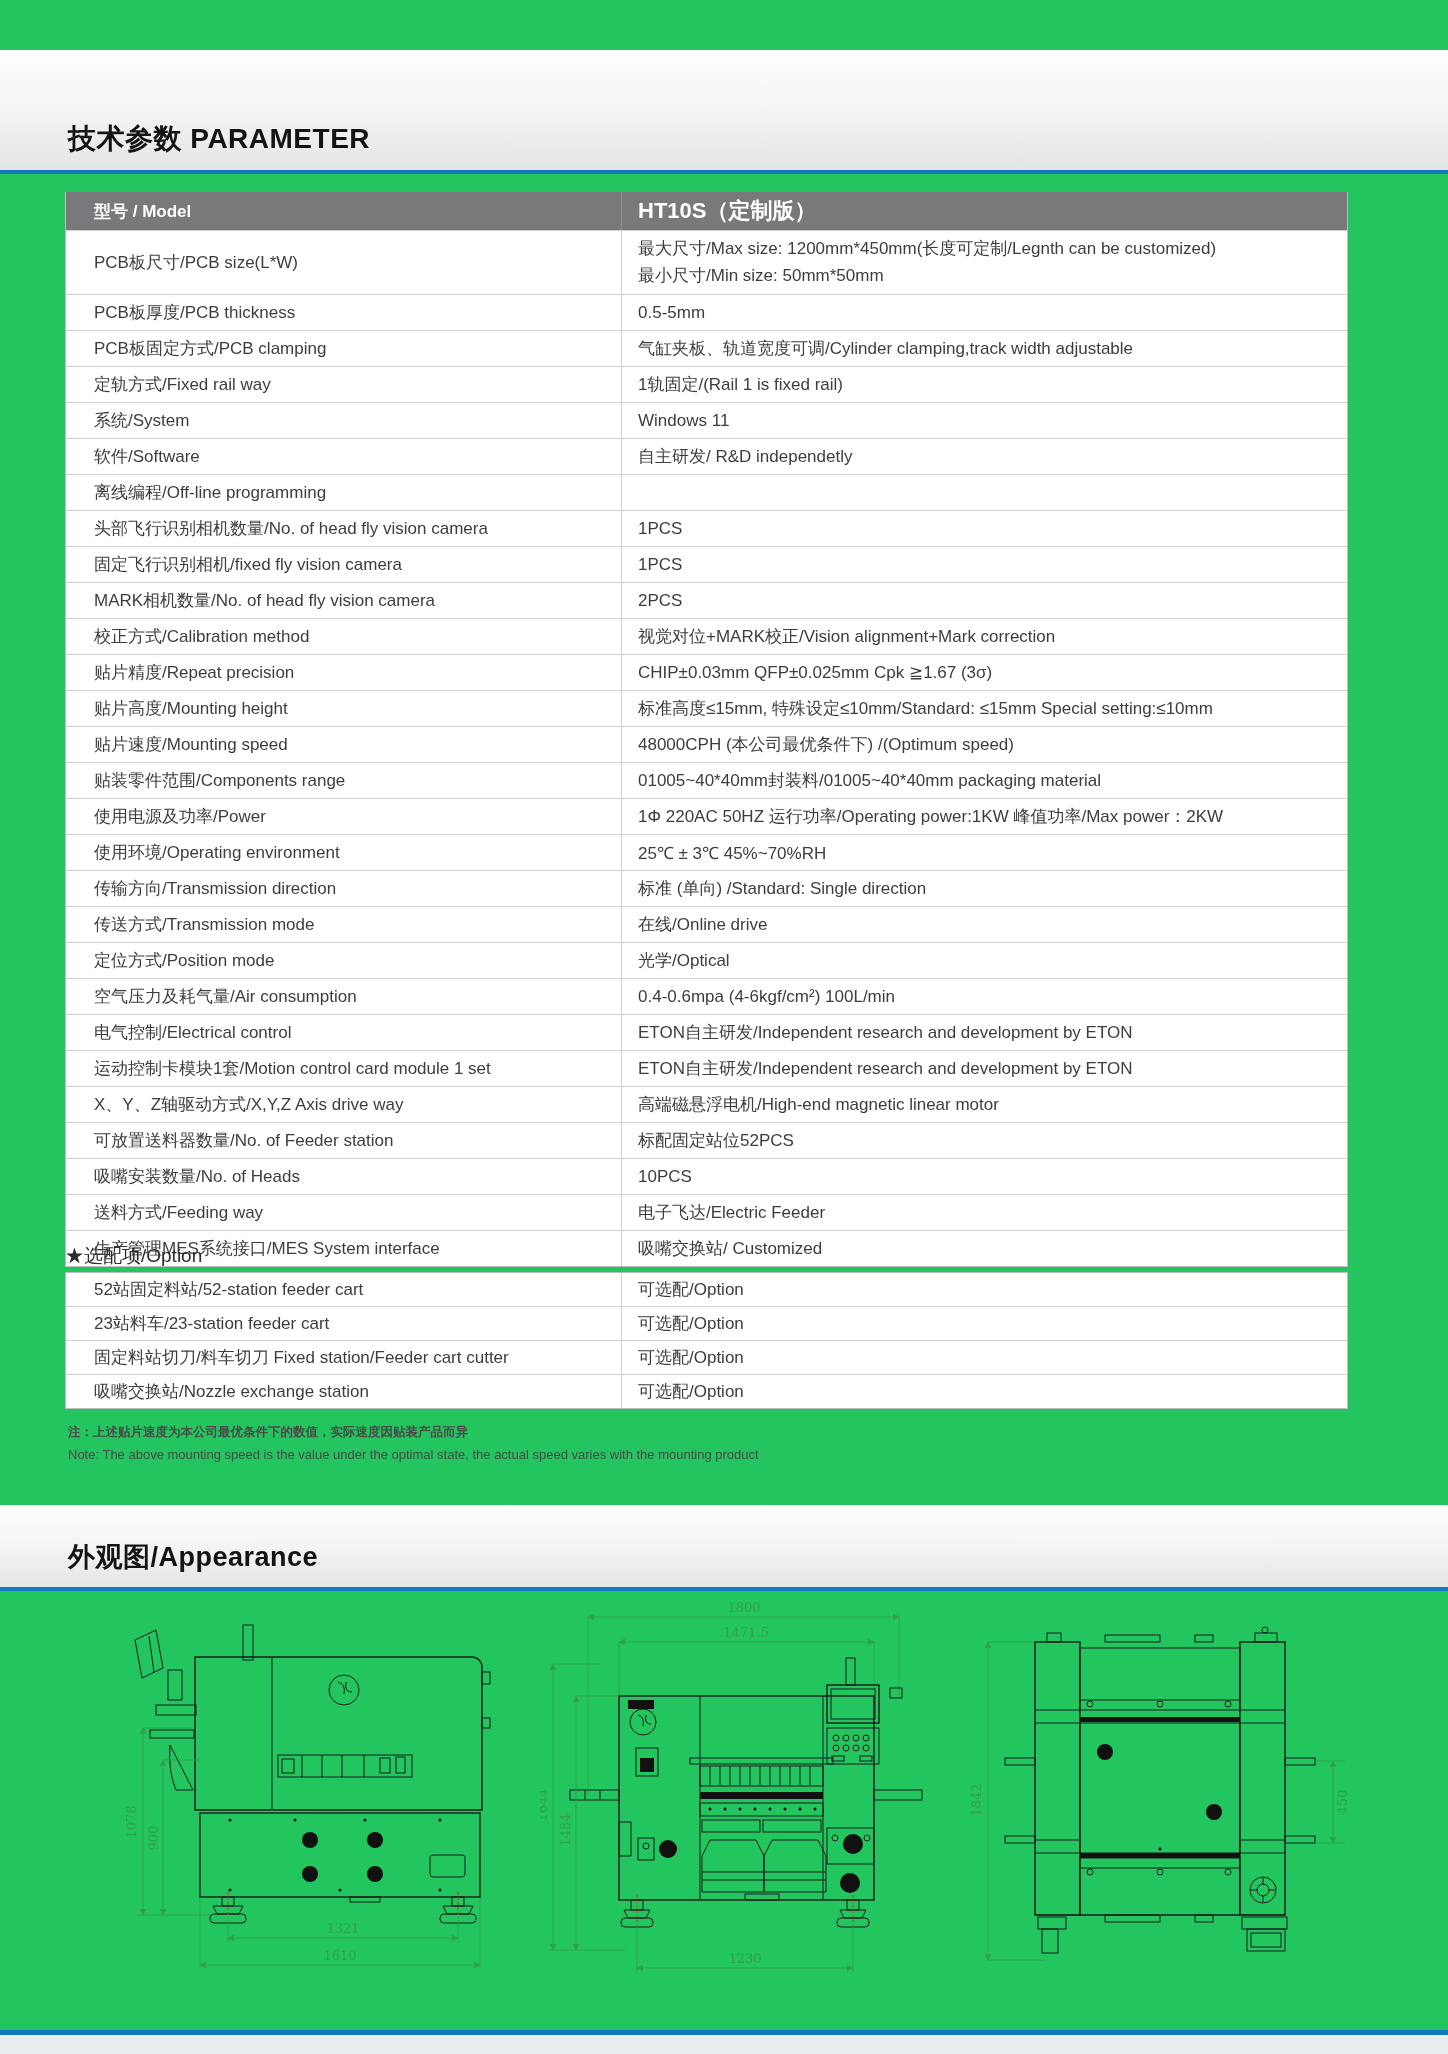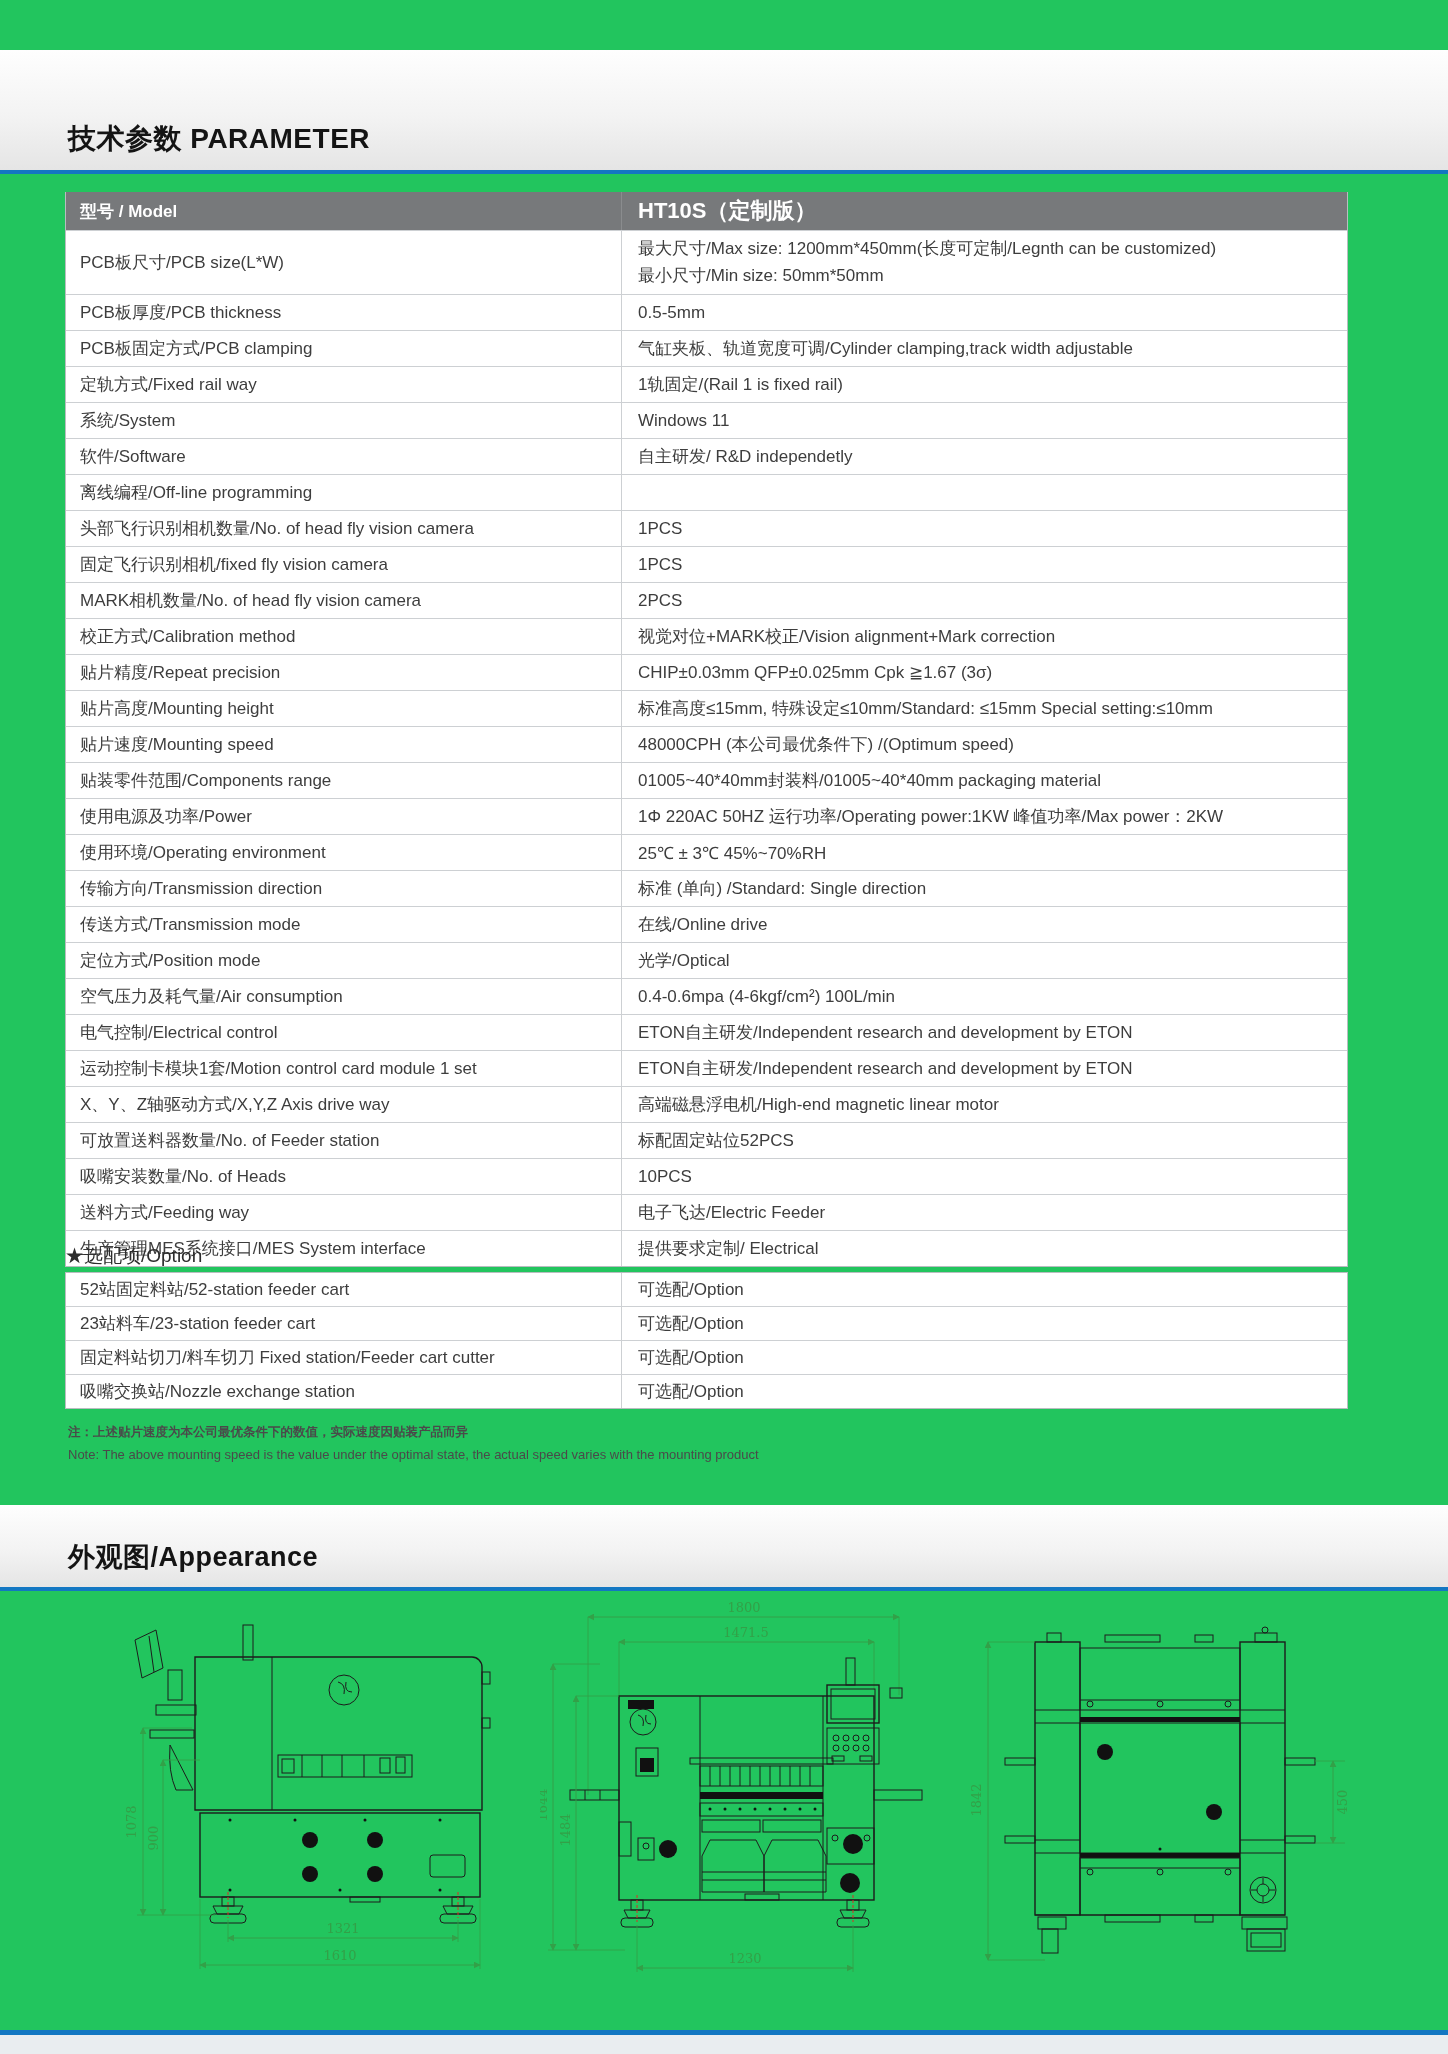--- a/index.html
+++ b/index.html
@@ -13,21 +13,21 @@
   .band-title{position:absolute;left:68px;bottom:12px;font-weight:bold;color:#141414;letter-spacing:.5px;}
   .band1 .band-title{font-size:28px;}
   .band2 .band-title{font-size:27px;}
 
   .ptable{position:absolute;left:65px;top:192px;width:1283px;box-sizing:border-box;
           border-left:1px solid #b9bdc0;border-right:1px solid #b9bdc0;border-bottom:1px solid #b9bdc0;
           font-size:17px;}
   .r{display:flex;border-top:1px solid #cdd0d3;height:35px;align-items:center;background:#fff;}
   .r.tall{height:63px;}
   .hr{display:flex;height:38px;align-items:center;background:#77797b;color:#fff;border-top:none;}
-  .c1{width:556px;box-sizing:border-box;padding-left:14px;border-right:1px solid #cdd0d3;
+  .c1{width:556px;box-sizing:border-box;padding-left:28px;border-right:1px solid #cdd0d3;
       align-self:stretch;display:flex;align-items:center;}
   .c2{flex:1;box-sizing:border-box;padding-left:16px;align-self:stretch;display:flex;align-items:center;}
   .c2.lines{flex-direction:column;align-items:flex-start;justify-content:center;line-height:1.55;}
   .hr .c1{font-weight:bold;font-size:17px;border-right:1px solid #8a8c8e;}
   .hr .c2{font-weight:bold;font-size:22px;}
 
   .opt-title{position:absolute;left:65px;top:1243px;font-size:19px;color:#2c2c2c;}
   .otable{position:absolute;left:65px;top:1272px;width:1283px;box-sizing:border-box;
           border:1px solid #b9bdc0;font-size:17px;}
   .otable .r{height:33px;}
@@ -168,21 +168,21 @@
     <div class="r">
         <div class="c1">吸嘴安装数量/No. of Heads</div>
         <div class="c2">10PCS</div>
       </div>
     <div class="r">
         <div class="c1">送料方式/Feeding way</div>
         <div class="c2">电子飞达/Electric Feeder</div>
       </div>
     <div class="r">
         <div class="c1">生产管理MES系统接口/MES System interface</div>
-        <div class="c2">提供要求定制/ Electrical</div>
+        <div class="c2">吸嘴交换站/ Customized</div>
       </div>
   </div>
 
   <div class="opt-title">★选配项/Option</div>
   <div class="otable">
     <div class="r">
         <div class="c1">52站固定料站/52-station feeder cart</div>
         <div class="c2">可选配/Option</div>
       </div>
     <div class="r">

